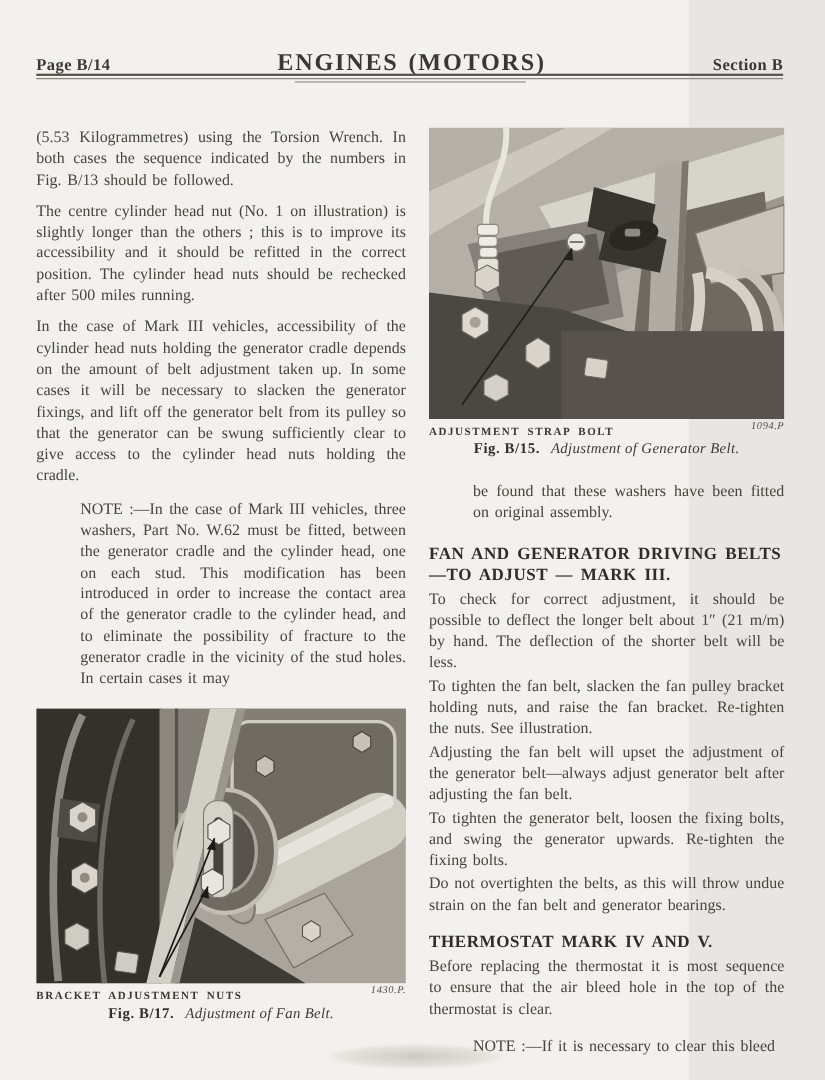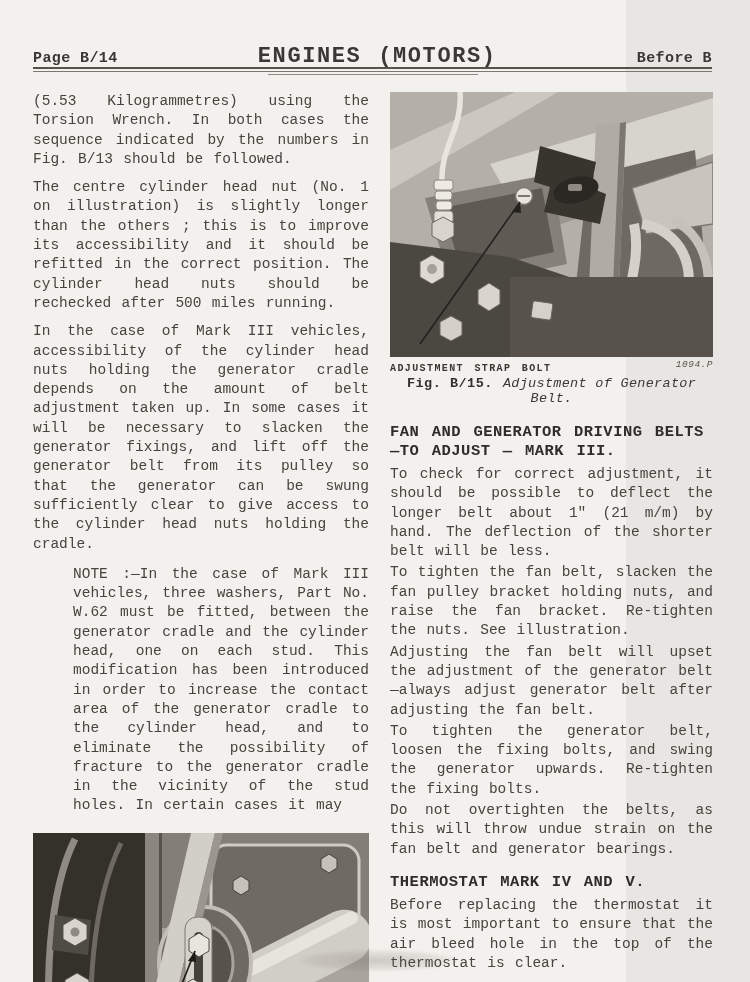--- a/index.html
+++ b/index.html
@@ -1,32 +1,32 @@
 <!DOCTYPE html>
 <html><head>
 <meta charset="utf-8">
 <style>
   html,body{margin:0;padding:0;}
   body{width:750px;height:982px;overflow:hidden;background:#e8e6e2;}
   .page{
     position:relative;width:626px;height:982px;
     background:#f3f1ed;
-    font-family:Liberation Mono, monospace;
+    font-family:Liberation Serif, serif;
     color:#45433f;
     -webkit-font-smoothing:antialiased;
   }
   
   .header{position:absolute;left:33px;top:44px;width:679px;display:flex;justify-content:space-between;align-items:baseline;}
   .hdr-left,.hdr-right{font-size:15px;font-weight:bold;color:#3a3834;letter-spacing:.4px;}
   .hdr-center{font-size:22px;font-weight:bold;color:#3a3834;letter-spacing:1.6px;word-spacing:2px;}
   .rule-a{position:absolute;left:33px;top:67px;width:679px;height:2px;background:#55524d;}
   .rule-b{position:absolute;left:33px;top:71px;width:679px;height:1px;background:#7b7871;}
   .rule-c{position:absolute;left:268px;top:74px;width:210px;height:1px;background:#8c8982;}
   
-  .col{position:absolute;top:92px;}
+  .col{position:absolute;top:116px;}
   .col-left{left:33px;width:336px;}
   .col-right{left:390px;width:323px;}
   p.body{
     margin:0 0 9px 0;font-size:14.5px;line-height:19.3px;
     text-align:justify;text-align-last:left;word-spacing:1.6px;color:#46443f;
   }
   .note-block{margin:11px 0 9px 40px;}
   .note-block p.body{margin-bottom:0;}
   .h-section{
     margin:17px 0 4px 0;font-size:15.5px;line-height:19px;font-weight:bold;
@@ -50,21 +50,21 @@
   }
 </style>
 </head>
 <body>
 
 <div class="page">
 
   <div class="header">
     <span class="hdr-left">Page B/14</span>
     <span class="hdr-center">ENGINES (MOTORS)</span>
-    <span class="hdr-right">Before B</span>
+    <span class="hdr-right">Section B</span>
   </div>
   <div class="rule-a"></div>
   <div class="rule-b"></div>
   <div class="rule-c"></div>
 
   <div class="col col-left">
     <p class="body">(5.53 Kilogrammetres) using the Torsion Wrench. In both cases the sequence indicated by the numbers in Fig. B/13 should be followed.</p>
     <p class="body">The centre cylinder head nut (No. 1 on illustration) is slightly longer than the others ; this is to improve its accessibility and it should be refitted in the correct position.  The cylinder head nuts should be rechecked after 500 miles running.</p>
     <p class="body">In the case of Mark III vehicles, accessibility of the cylinder head nuts holding the generator cradle depends on the amount of belt adjustment taken up.  In some cases it will be necessary to slacken the generator fixings, and lift off the generator belt from its pulley so that the generator can be swung sufficiently clear to give access to the cylinder head nuts holding the cradle.</p>
     <div class="note-block">
@@ -183,29 +183,32 @@
       </svg>
       <div class="photo-meta">
         <span class="photo-label">ADJUSTMENT STRAP BOLT</span>
         <span class="photo-ref">1094.P</span>
       </div>
       <figcaption class="caption">
         <span class="cap-label">Fig. B/15.</span><span class="cap-text">Adjustment of Generator Belt.</span>
       </figcaption>
     </figure>
 
+    <div class="note-block" style="margin-top:22px;">
+      <p class="body">be found that these washers have been fitted on original assembly.</p>
+    </div>
 
     <h3 class="h-section">FAN AND GENERATOR DRIVING BELTS—TO ADJUST — MARK III.</h3>
     <p class="body" style="margin-bottom:2px;">To check for correct adjustment, it should be possible to deflect the longer belt about 1″ (21 m/m) by hand.  The deflection of the shorter belt will be less.</p>
     <p class="body" style="margin-bottom:2px;">To tighten the fan belt, slacken the fan pulley bracket holding nuts, and raise the fan bracket. Re-tighten the nuts.  See illustration.</p>
     <p class="body" style="margin-bottom:2px;">Adjusting the fan belt will upset the adjustment of the generator belt—always adjust generator belt after adjusting the fan belt.</p>
     <p class="body" style="margin-bottom:2px;">To tighten the generator belt, loosen the fixing bolts, and swing the generator upwards.  Re-tighten the fixing bolts.</p>
     <p class="body">Do not overtighten the belts, as this will throw undue strain on the fan belt and generator bearings.</p>
 
     <h3 class="h-section" style="margin-top:14px;">THERMOSTAT MARK IV AND V.</h3>
-    <p class="body">Before replacing the thermostat it is most important to ensure that the air bleed hole in the top of the thermostat is clear.</p>
+    <p class="body">Before replacing the thermostat it is most sequence to ensure that the air bleed hole in the top of the thermostat is clear.</p>
     <div class="note-block" style="margin-top:14px;">
       <p class="body">NOTE :—If it is necessary to clear this bleed</p>
     </div>
   </div>
 
   <div class="smudge"></div>
 </div>
 
 </body></html>

